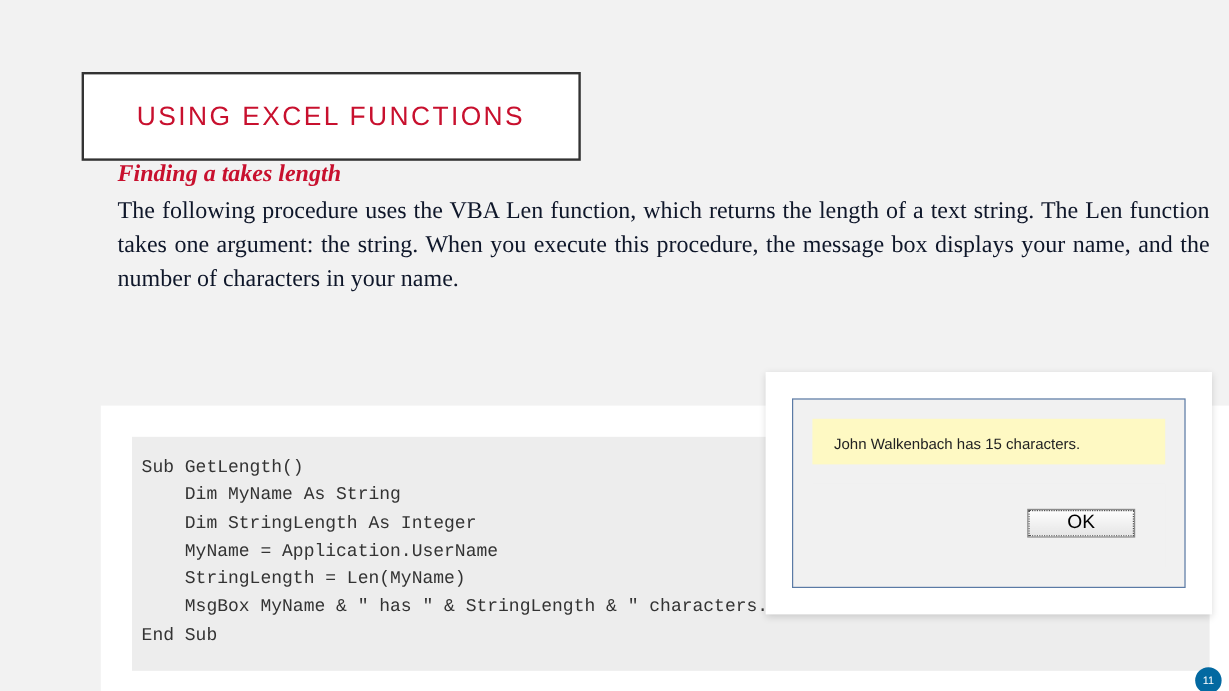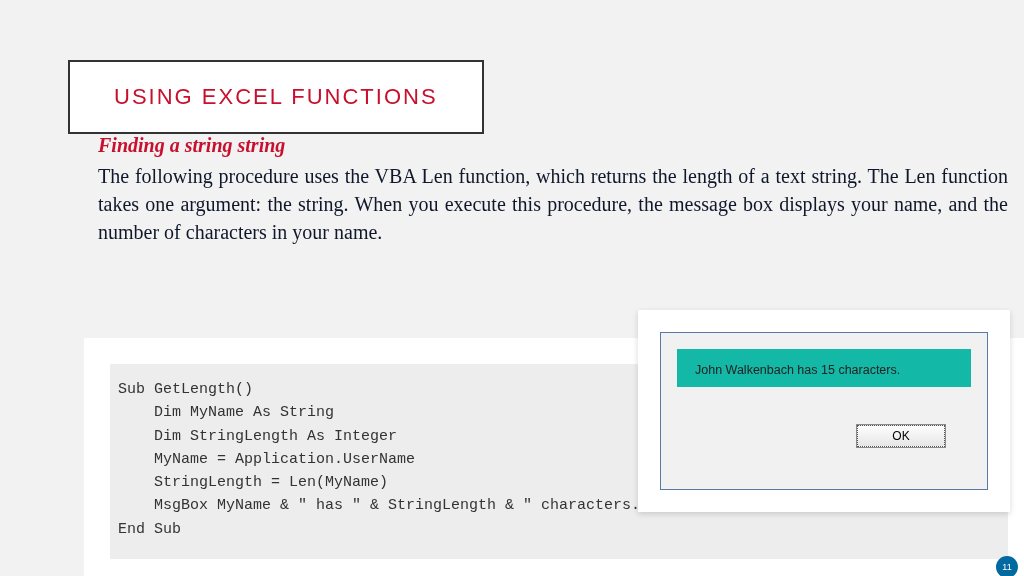--- a/index.html
+++ b/index.html
@@ -106,36 +106,36 @@
       font-family: Arial, sans-serif;
       font-size: 10px;
       font-weight: bold;
       line-height: 1;
     }
     .dialog-body {
       padding: 14px 14px 10px 18px;
       font-family: 'Segoe UI', Tahoma, sans-serif;
       font-size: 12.5px;
       color: #222;
-      background: #14b8a6;
+      background: #fef9c3;
     }
     .dialog-buttons {
       display: flex;
       justify-content: flex-end;
       padding: 6px 10px 10px 10px;
       background: #f1f1f1;
     }
     .ok-btn {
       width: 88px;
       height: 22px;
       background: linear-gradient(#fdfdfd, #e6e6e6);
       border: 1px dotted #555;
       outline: 1px solid #8a8a8a;
       font-family: 'Segoe UI', Tahoma, sans-serif;
-      font-size: 12px;
+      font-size: 16px;
       display: flex;
       align-items: center;
       justify-content: center;
       cursor: pointer;
     }
     .page-num {
       position: absolute;
       right: 22px;
       bottom: 14px;
       width: 22px;
@@ -150,21 +150,21 @@
       justify-content: center;
     }
   </style>
 </head>
 <body>
 
 <div class="title-box">
   <div class="title-text">USING EXCEL FUNCTIONS</div>
 </div>
 
-<div class="subtitle">Finding a string string</div>
+<div class="subtitle">Finding a takes length</div>
 
 <div class="body-text">The following procedure uses the VBA Len function, which returns the length of a text string. The Len function takes one argument: the string. When you execute this procedure, the message box displays your name, and the number of characters in your name.</div>
 
 <div class="code-outer">
   <div class="code-block">Sub GetLength()
     Dim MyName As String
     Dim StringLength As Integer
     MyName = Application.UserName
     StringLength = Len(MyName)
     MsgBox MyName &amp; " has " &amp; StringLength &amp; " characters."

